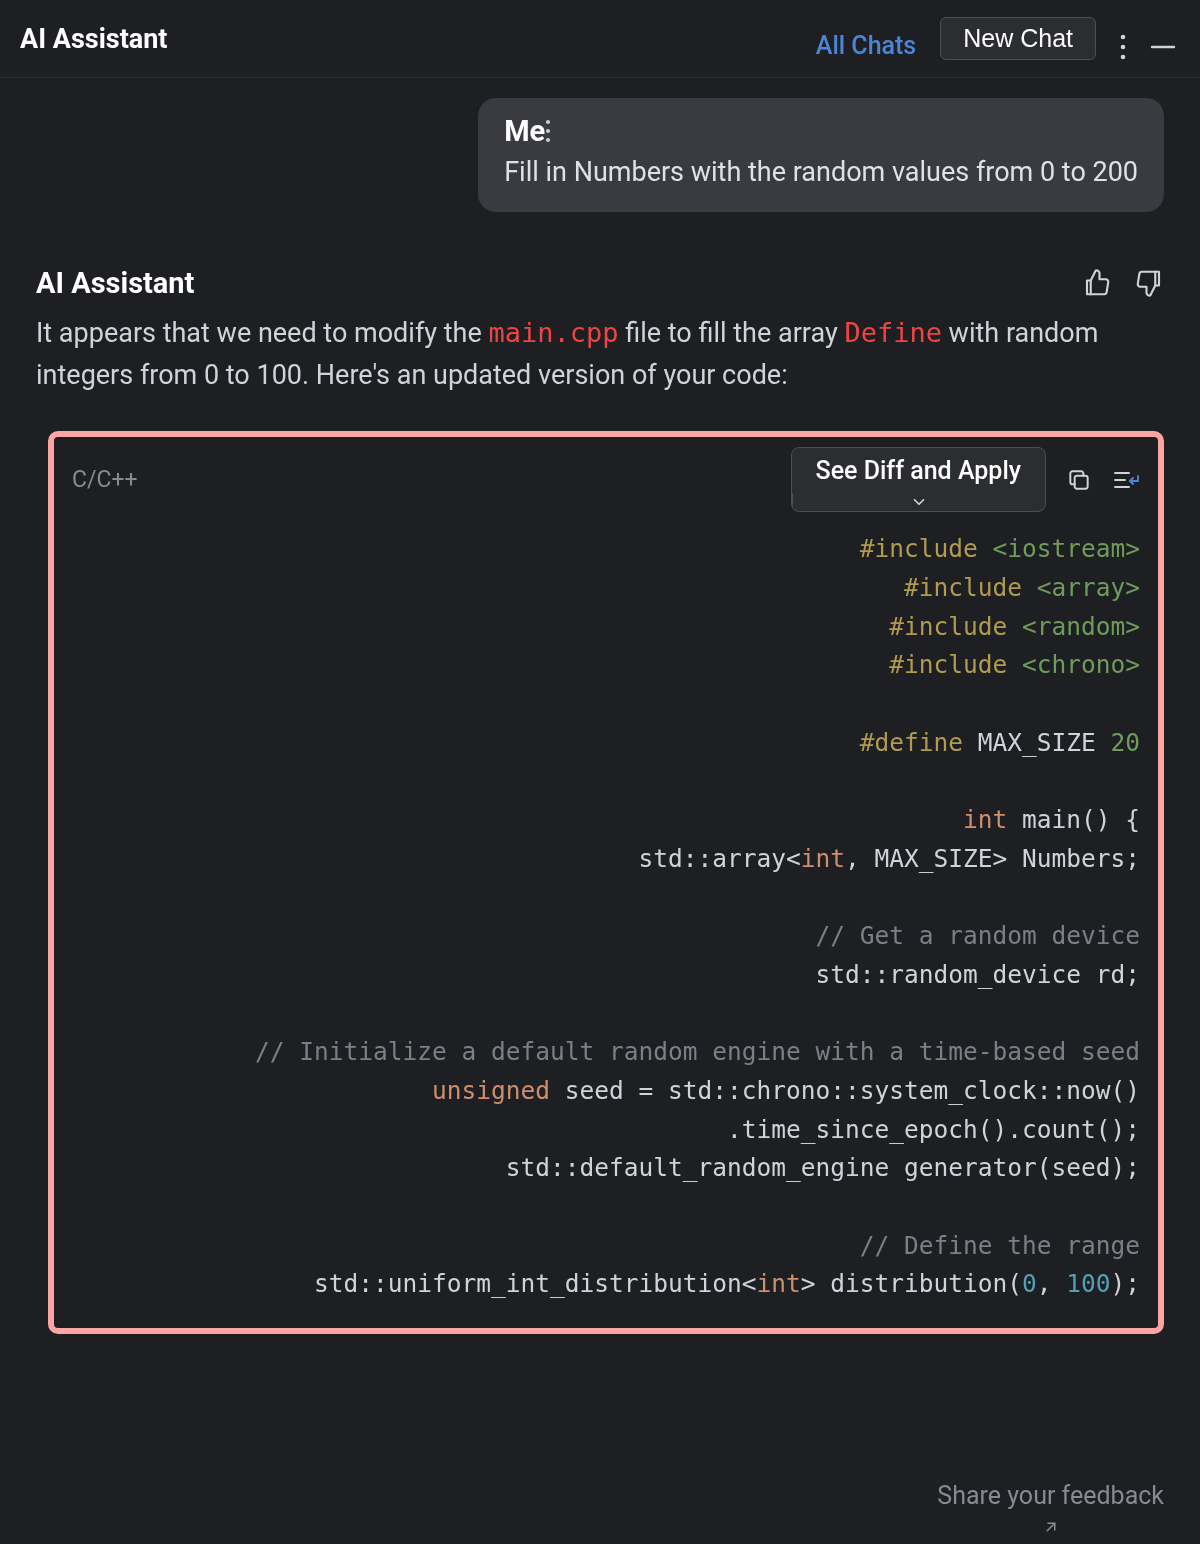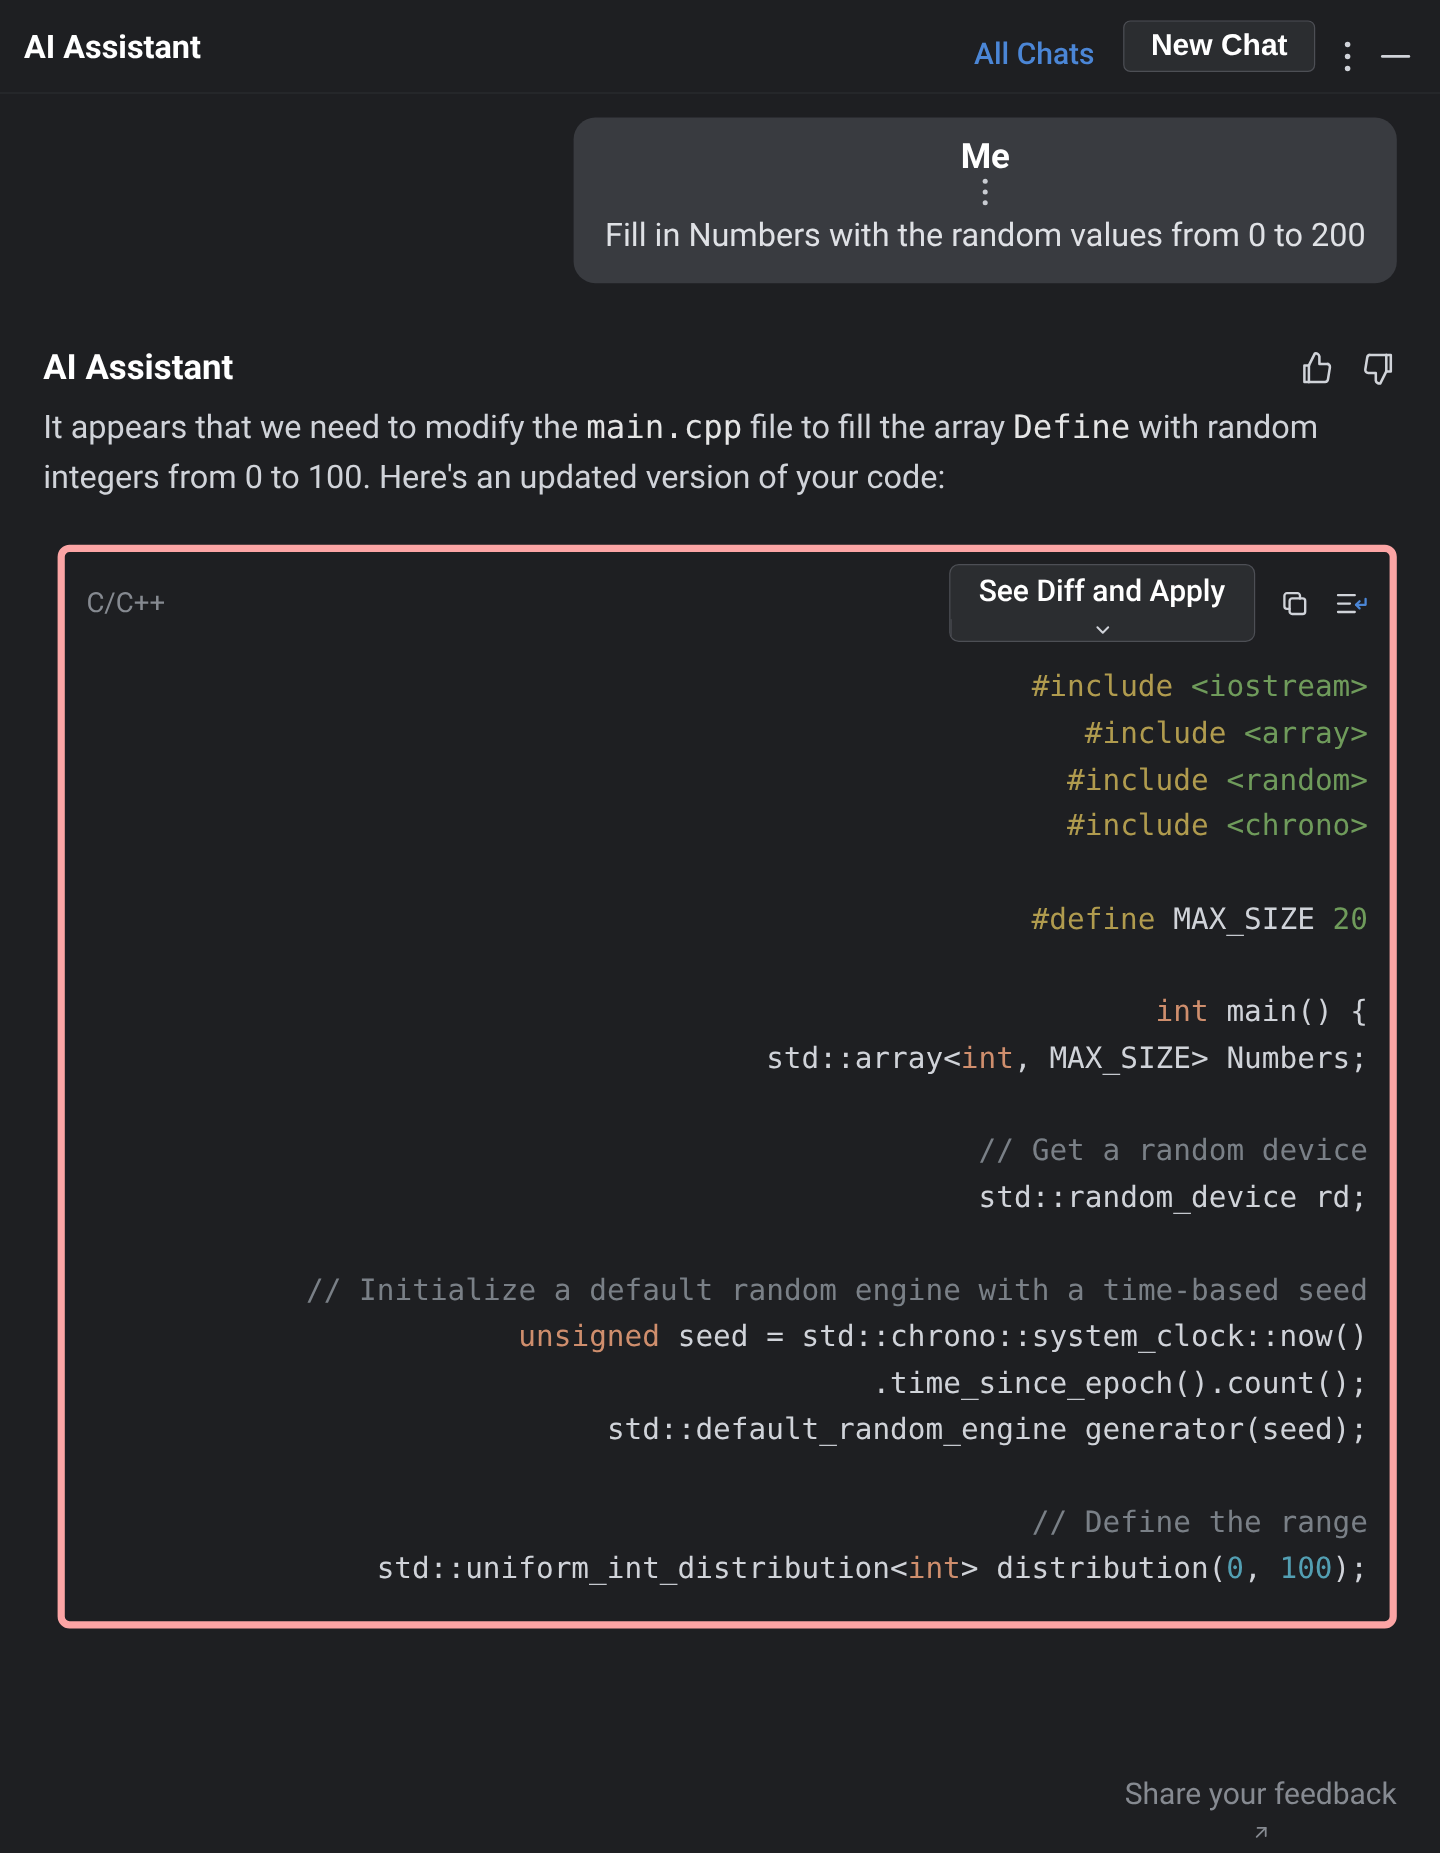--- a/index.html
+++ b/index.html
@@ -35,21 +35,21 @@
     color: #4b86d6;
     font-size: 25px;
     font-weight: 500;
     cursor: pointer;
   }
   .new-chat-btn {
     border: 1px solid #4d4f55;
     background: #2b2d30;
     color: #fff;
     font-size: 25px;
-    font-weight: 700;
+    font-weight: 400;
     padding: 6px 22px;
     border-radius: 6px;
     cursor: pointer;
   }
   .header-iconbtn {
     display: inline-flex;
     align-items: center;
     justify-content: center;
     cursor: pointer;
     color: #d0d3d9;
@@ -72,21 +72,20 @@
     max-width: 740px;
     background: #393b40;
     border-radius: 18px;
     padding: 16px 26px 22px 26px;
     position: relative;
   }
   .user-head {
     display: flex;
     align-items: center;
     margin-bottom: 6px;
-    flex-direction: column;
   }
   .user-name {
     font-size: 29px;
     font-weight: 700;
     color: #fff;
   }
   .user-text {
     font-size: 27px;
     color: #dfe1e5;
     line-height: 1.35;
@@ -112,21 +111,21 @@
   }
   .thumbs .icon { cursor: pointer; }
   .ai-text {
     font-size: 27px;
     line-height: 1.55;
     color: #d0d3d9;
     white-space: pre-wrap;
   }
   .ai-text code {
     font-family: "SF Mono", ui-monospace, Menlo, Consolas, monospace;
-    color: #e5e5e5;
+    color: #ef4444;
     text-align: right;
   }
 
   
   .code-block {
     margin-top: 34px;
     border: 6px solid #fca5a5;
     border-radius: 10px;
     background: #1e1f22;
     overflow: hidden;

